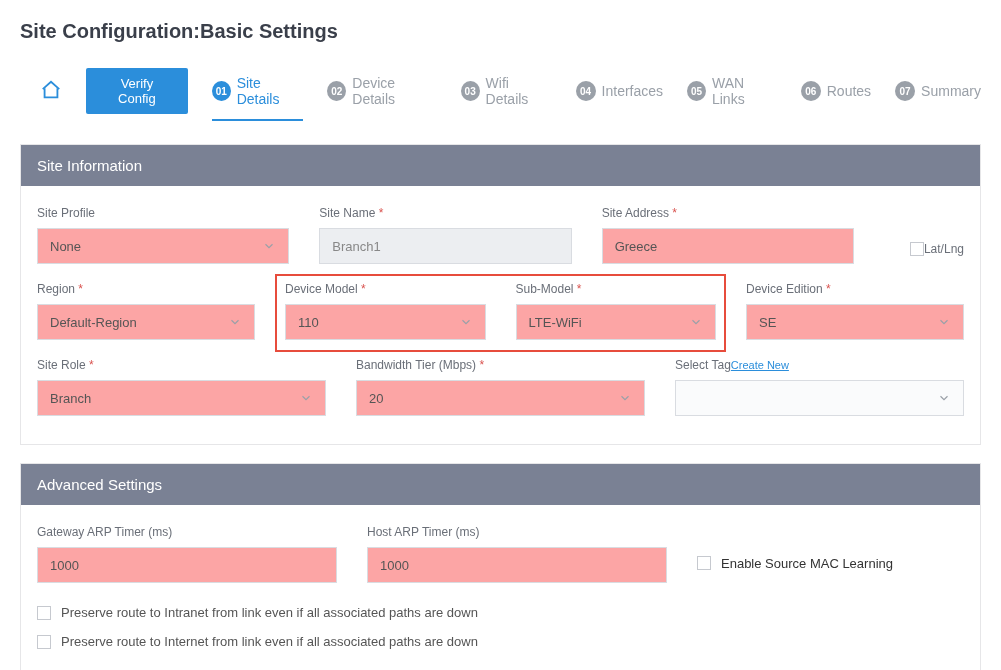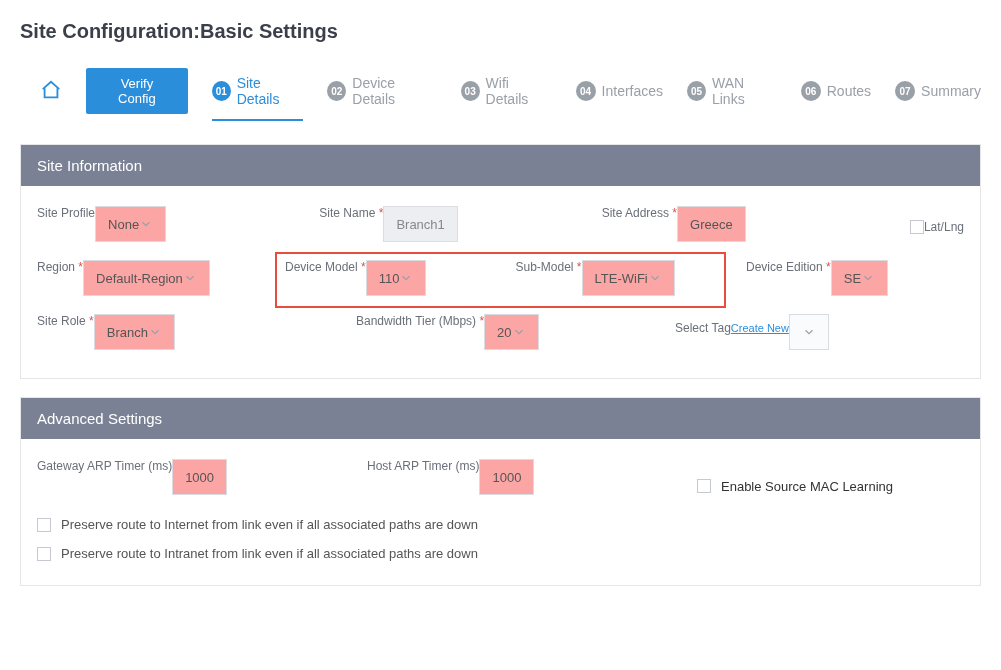--- a/index.html
+++ b/index.html
@@ -22,21 +22,21 @@
   .step.active .num { background: #2b8edb; }
 
   .panel { margin-top: 30px; border: 1px solid #e6e6e8; background: #fff; }
   .panel-header {
     background: #7a8194; color: #fff; padding: 12px 16px; font-size: 15px; font-weight: 400;
   }
   .panel.sub { margin-top: 18px; }
   .panel-body { padding: 20px 16px 10px 16px; }
 
   .row { display: flex; gap: 30px; margin-bottom: 18px; align-items: flex-end;}
-  .field { flex: 1; display: flex; flex-direction: row; }
+  .field { flex: 1; display: flex; flex-direction: column; }
   .label { font-size: 12px; color: #6a6f78; margin-bottom: 8px; }
   .req::after { content: " *"; color: #d9534f; }
 
   .select, .text-input {
     height: 36px; border: 1px solid #d9dce1; background: #fca5a5; padding: 0 12px;
     font-size: 13px; color: #555; display: flex; align-items: center; justify-content: space-between;
     position: relative;
   }
   .text-input.disabled { background: #eceef1; color: #888; }
   .chevron { width: 14px; height: 14px; color: #9aa0a8; flex-shrink: 0;}
@@ -234,23 +234,23 @@
           </div>
         </div>
         <div class="adv-check-col">
           <span class="chk"></span>
           <span>Enable Source MAC Learning</span>
         </div>
       </div>
 
       <div class="check-row">
         <span class="chk"></span>
-        <span>Preserve route to Internet from link even if all associated paths are down</span>
+        <span>Preserve route to Intranet from link even if all associated paths are down</span>
       </div>
       <div class="check-row">
         <span class="chk"></span>
-        <span>Preserve route to Intranet from link even if all associated paths are down</span>
+        <span>Preserve route to Internet from link even if all associated paths are down</span>
       </div>
 
     </div>
   </div>
 
 </div>
 
 </body></html>

